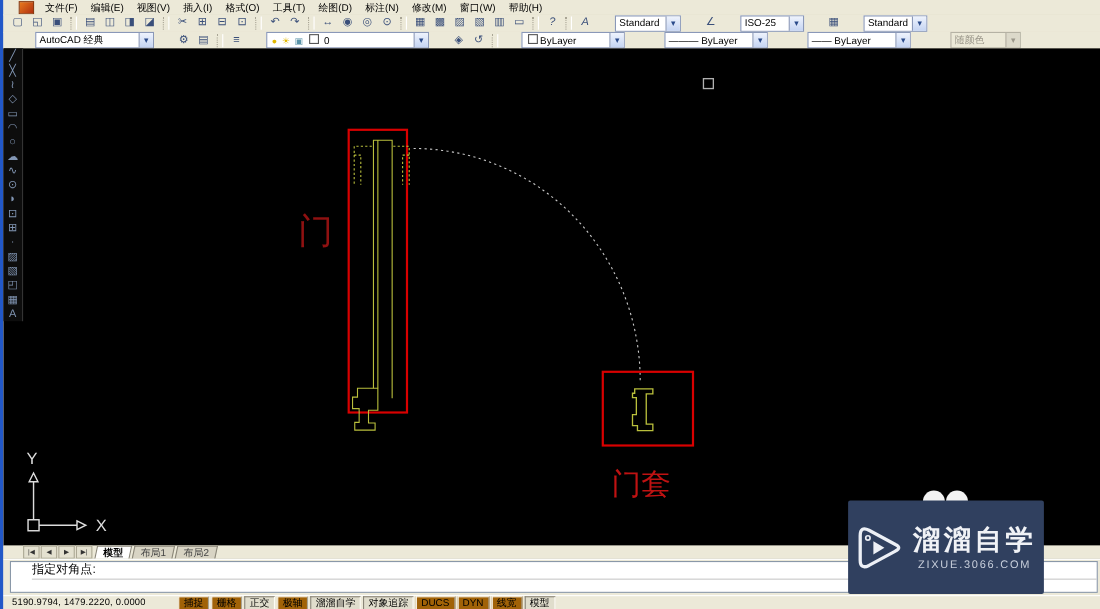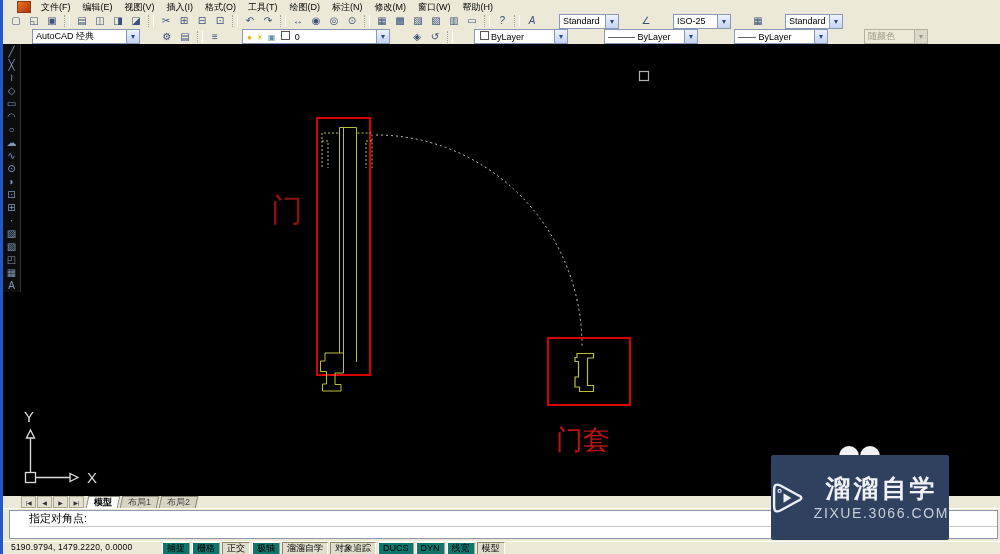--- a/index.html
+++ b/index.html
@@ -32,37 +32,37 @@
   
   .canvas{top:44px;height:452px;background:#000;}
   .canvas svg{position:absolute;left:0;top:0;}
   .drawbar{position:absolute;left:0;top:0;width:17px;background:#0d0d0d;border-right:1px solid #333;display:flex;flex-direction:column;align-items:center;padding-top:1px;}
   .dtool{width:15px;height:13px;display:flex;align-items:center;justify-content:center;color:#8296b4;font-size:10px;cursor:default;}
   
   .watermark{position:absolute;left:768px;top:455px;width:178px;height:85px;background:#30405f;z-index:9;
     display:flex;align-items:center;justify-content:center;gap:10px;border-radius:2px;}
   .wm-text{display:flex;flex-direction:column;align-items:center;}
   .wm-title{font-size:25px;font-weight:bold;color:#f0f2f6;letter-spacing:3px;line-height:28px;white-space:nowrap;}
-  .wm-url{font-size:14px;color:#c7cedb;letter-spacing:1.6px;text-transform:uppercase;margin-top:3px;}
+  .wm-url{font-size:10px;color:#c7cedb;letter-spacing:1.6px;text-transform:uppercase;margin-top:3px;}
   
   .tabsrow{top:496px;height:12px;background:#ece9d8;display:flex;align-items:flex-end;padding-left:18px;border-bottom:1px solid #9a968a;}
   .tabnav{width:13px;height:10px;border:1px solid #aca894;background:#e4e1d0;font-size:6px;display:flex;align-items:center;justify-content:center;margin-right:1px;color:#333;}
   .tab{height:11px;padding:0 6px;font-size:9px;line-height:11px;border:1px solid #8a8678;border-bottom:none;background:#d8d4c4;color:#444;transform:skewX(-12deg);margin-left:2px;}
   .tab span{display:inline-block;transform:skewX(12deg);}
   .tab.active{background:#fff;color:#000;font-weight:bold;}
   
   .cmd{top:508px;height:33px;background:#ece9d8;border-top:1px solid #fff;padding:1px 2px 2px 6px;box-sizing:border-box;}
   .cmd-box{height:100%;background:#fff;border:1px solid #8a98a8;box-sizing:border-box;font-size:11px;line-height:14px;padding-left:19px;}
   .cmd-hist{height:15px;border-bottom:1px solid #c8c8c8;white-space:nowrap;}
   .cmd-in{height:13px;white-space:nowrap;}
   
   .statusbar{top:541px;height:13px;background:#ece9d8;display:flex;align-items:flex-start;border-top:1px solid #fff;}
   .coords{width:150px;padding-left:8px;font-size:8.5px;letter-spacing:0.2px;white-space:nowrap;}
   .stbtn{height:11px;line-height:11px;padding:0 4px;margin:0 1px;font-size:9px;white-space:nowrap;
-    border:1px solid;border-color:#fdfcf5 #a8a294 #a8a294 #fdfcf5;background:#0f766e;cursor:default;}
+    border:1px solid;border-color:#fdfcf5 #a8a294 #a8a294 #fdfcf5;background:#a16207;cursor:default;}
   .stbtn.pressed{border-color:#8a8678 #fdfcf5 #fdfcf5 #8a8678;background:#e0ddcc;}
 </style>
 </head>
 <body>
 
 <div class="row menubar">
   <div class="appicon"></div>
   <span class="menuitem">文件(F)</span>
   <span class="menuitem">编辑(E)</span>
   <span class="menuitem">视图(V)</span>

